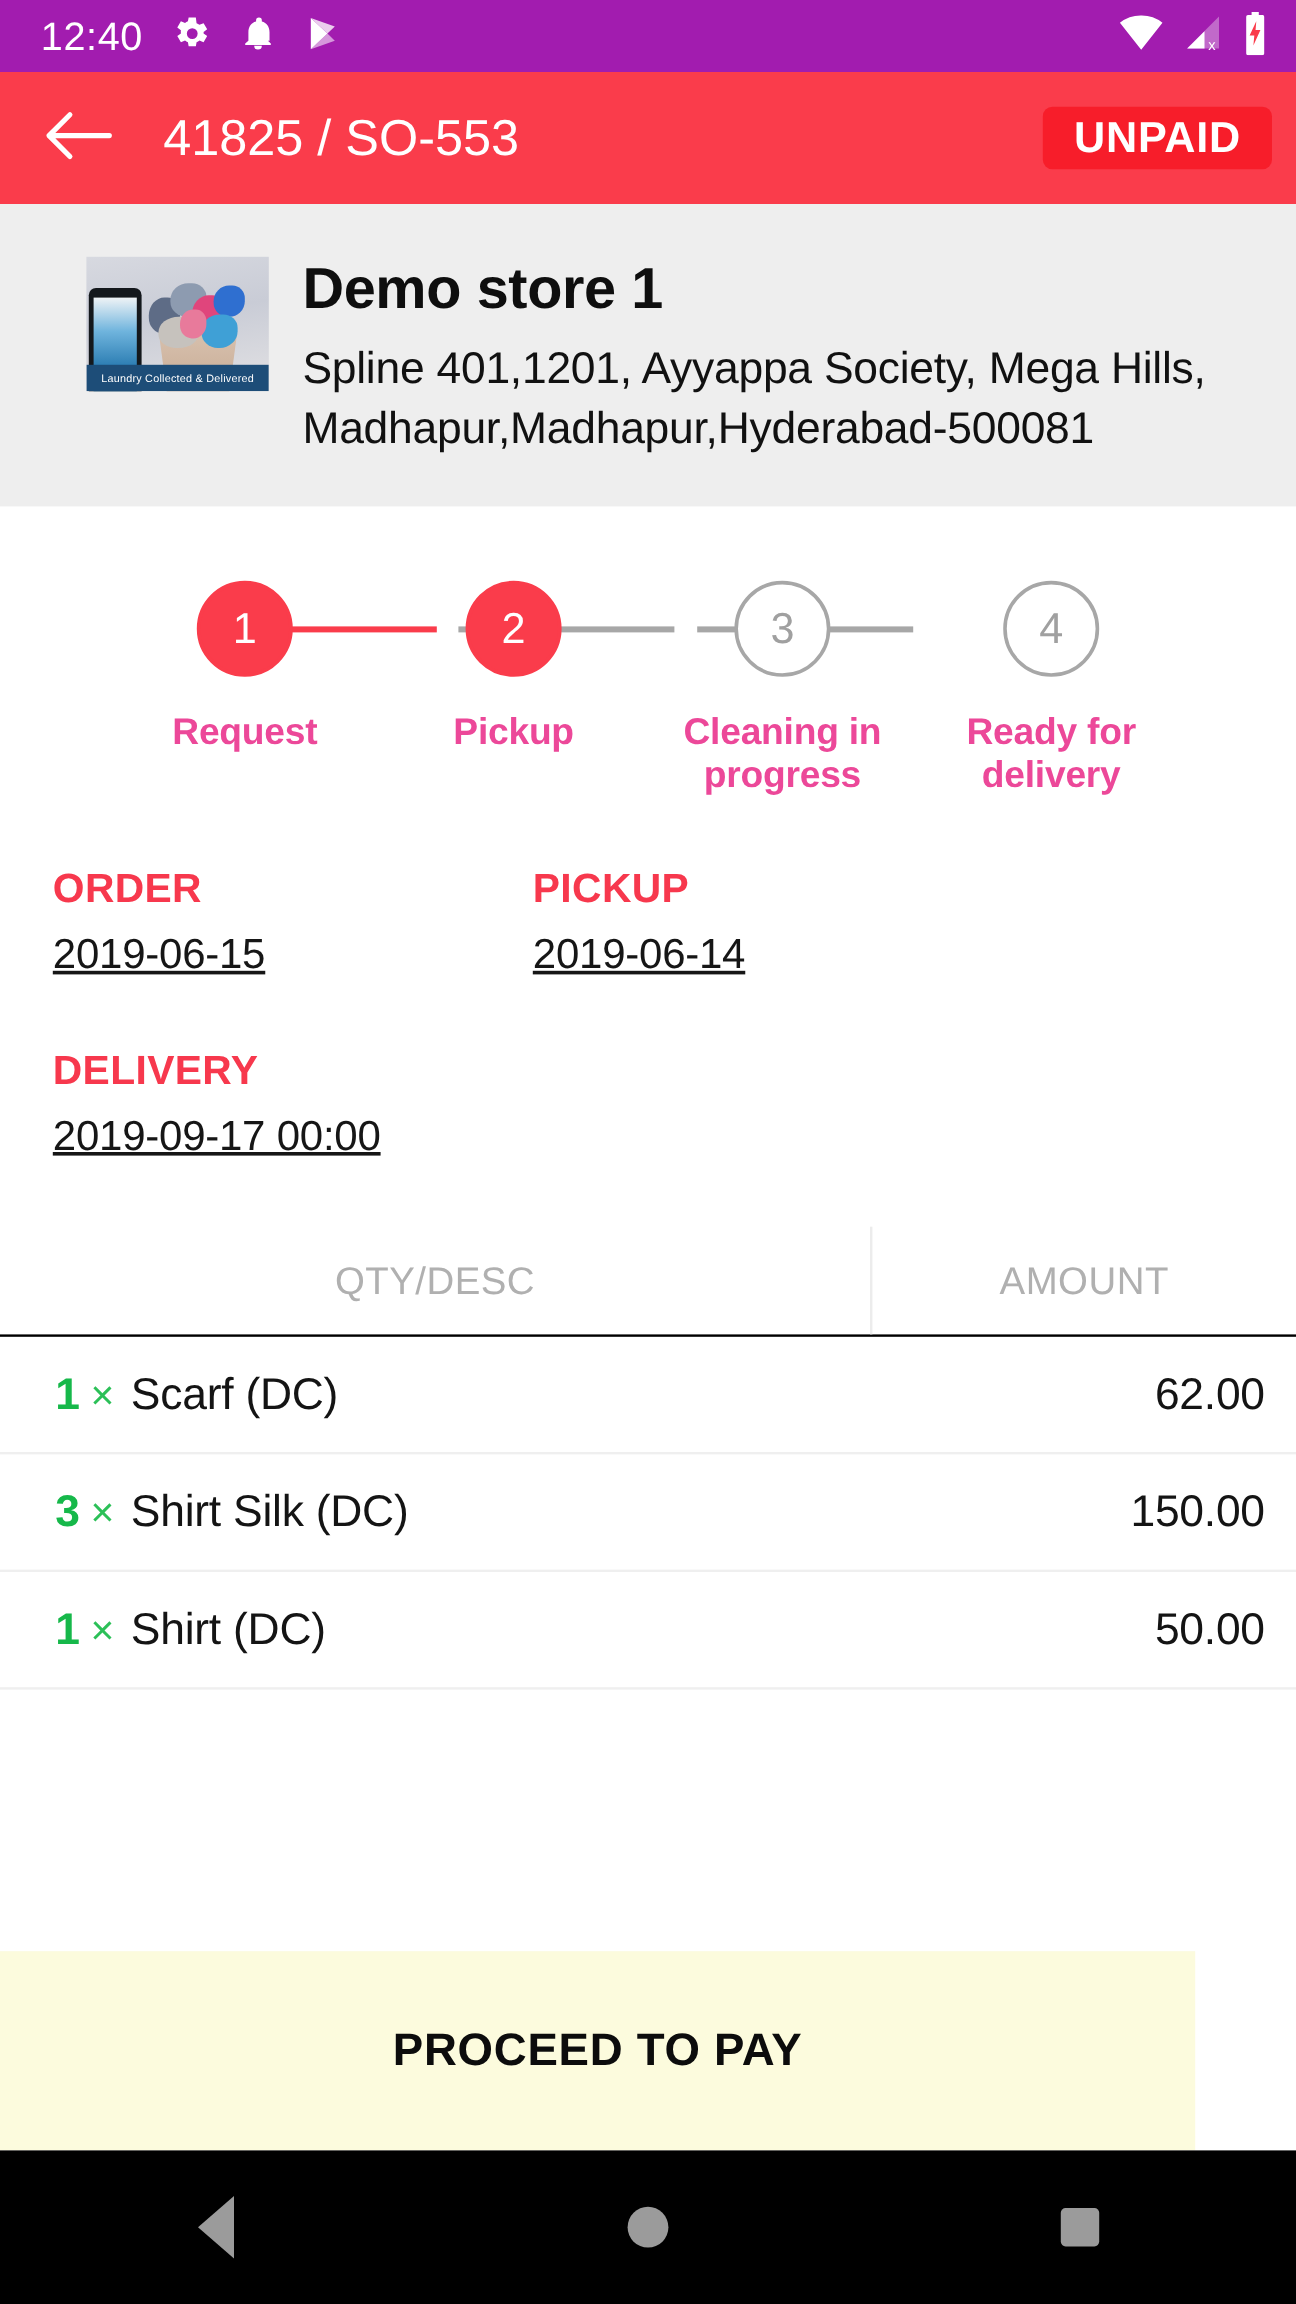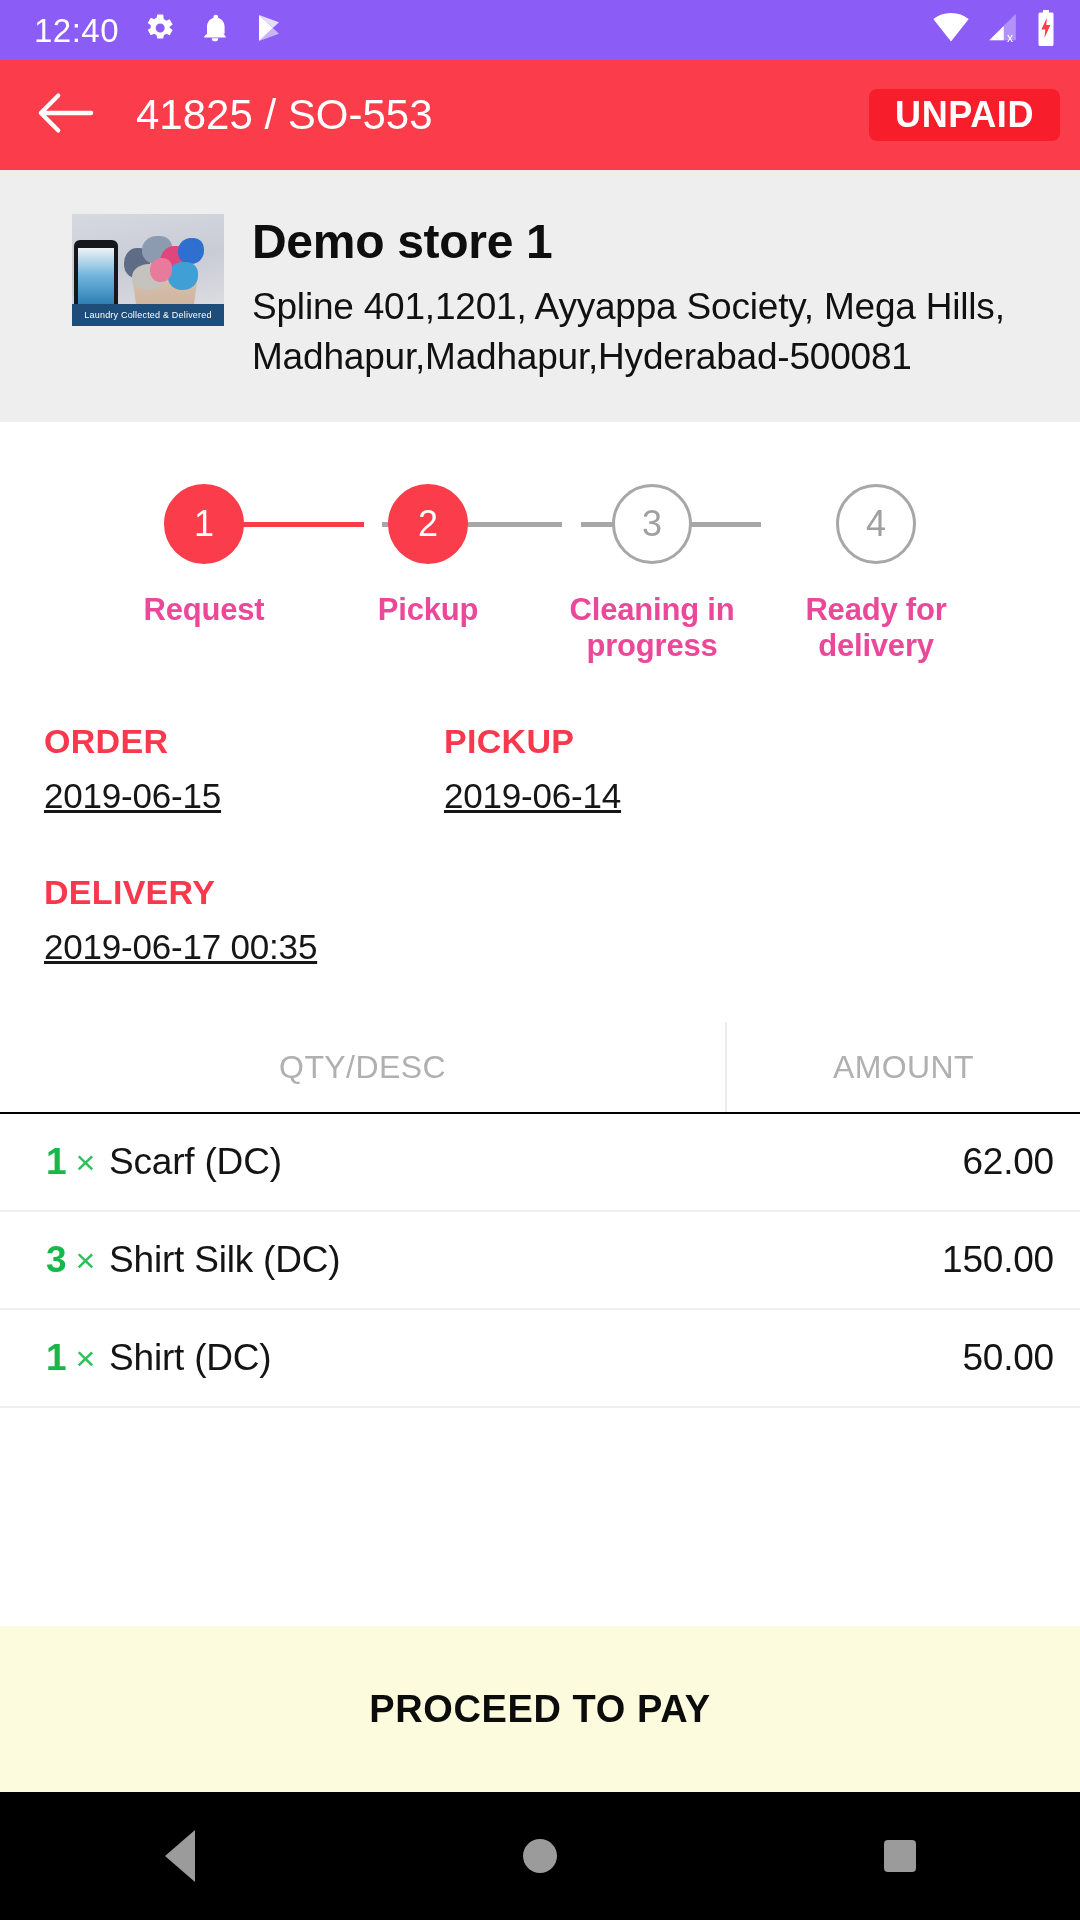--- a/index.html
+++ b/index.html
@@ -17,21 +17,21 @@
     width: 1080px;
     height: 1920px;
     background: #ffffff;
     display: flex;
     flex-direction: column;
   }
 
   
   .status-bar {
     height: 60px;
-    background: #8b5cf6;
+    background: #a21caf;
     display: flex;
     align-items: center;
     padding: 0 22px 0 34px;
     flex: 0 0 60px;
   }
   .status-left {
     display: flex;
     align-items: center;
     gap: 22px;
   }
@@ -310,21 +310,21 @@
     color: #141414;
     text-align: right;
     letter-spacing: -0.2px;
   }
 
   
   .proceed {
     position: absolute;
     left: 0;
     bottom: 128px;
-    width: 1080px;
+    width: 996px;
     height: 166px;
     background: #fcfbdd;
     display: flex;
     align-items: center;
     justify-content: center;
     cursor: pointer;
     z-index: 5;
   }
   .proceed-label {
     font-size: 38px;
@@ -486,21 +486,21 @@
         <div class="date-value">2019-06-15</div>
       </div>
       <div class="date-col">
         <div class="date-label">PICKUP</div>
         <div class="date-value">2019-06-14</div>
       </div>
     </div>
     <div class="date-row date-row2">
       <div class="date-col">
         <div class="date-label">DELIVERY</div>
-        <div class="date-value">2019-06-17 00:35</div>
+        <div class="date-value">2019-09-17 00:00</div>
       </div>
     </div>
   </div>
 
   <div class="table">
     <div class="thead">
       <div class="th th-qty">QTY/DESC</div>
       <div class="th th-amt">AMOUNT</div>
     </div>
 

